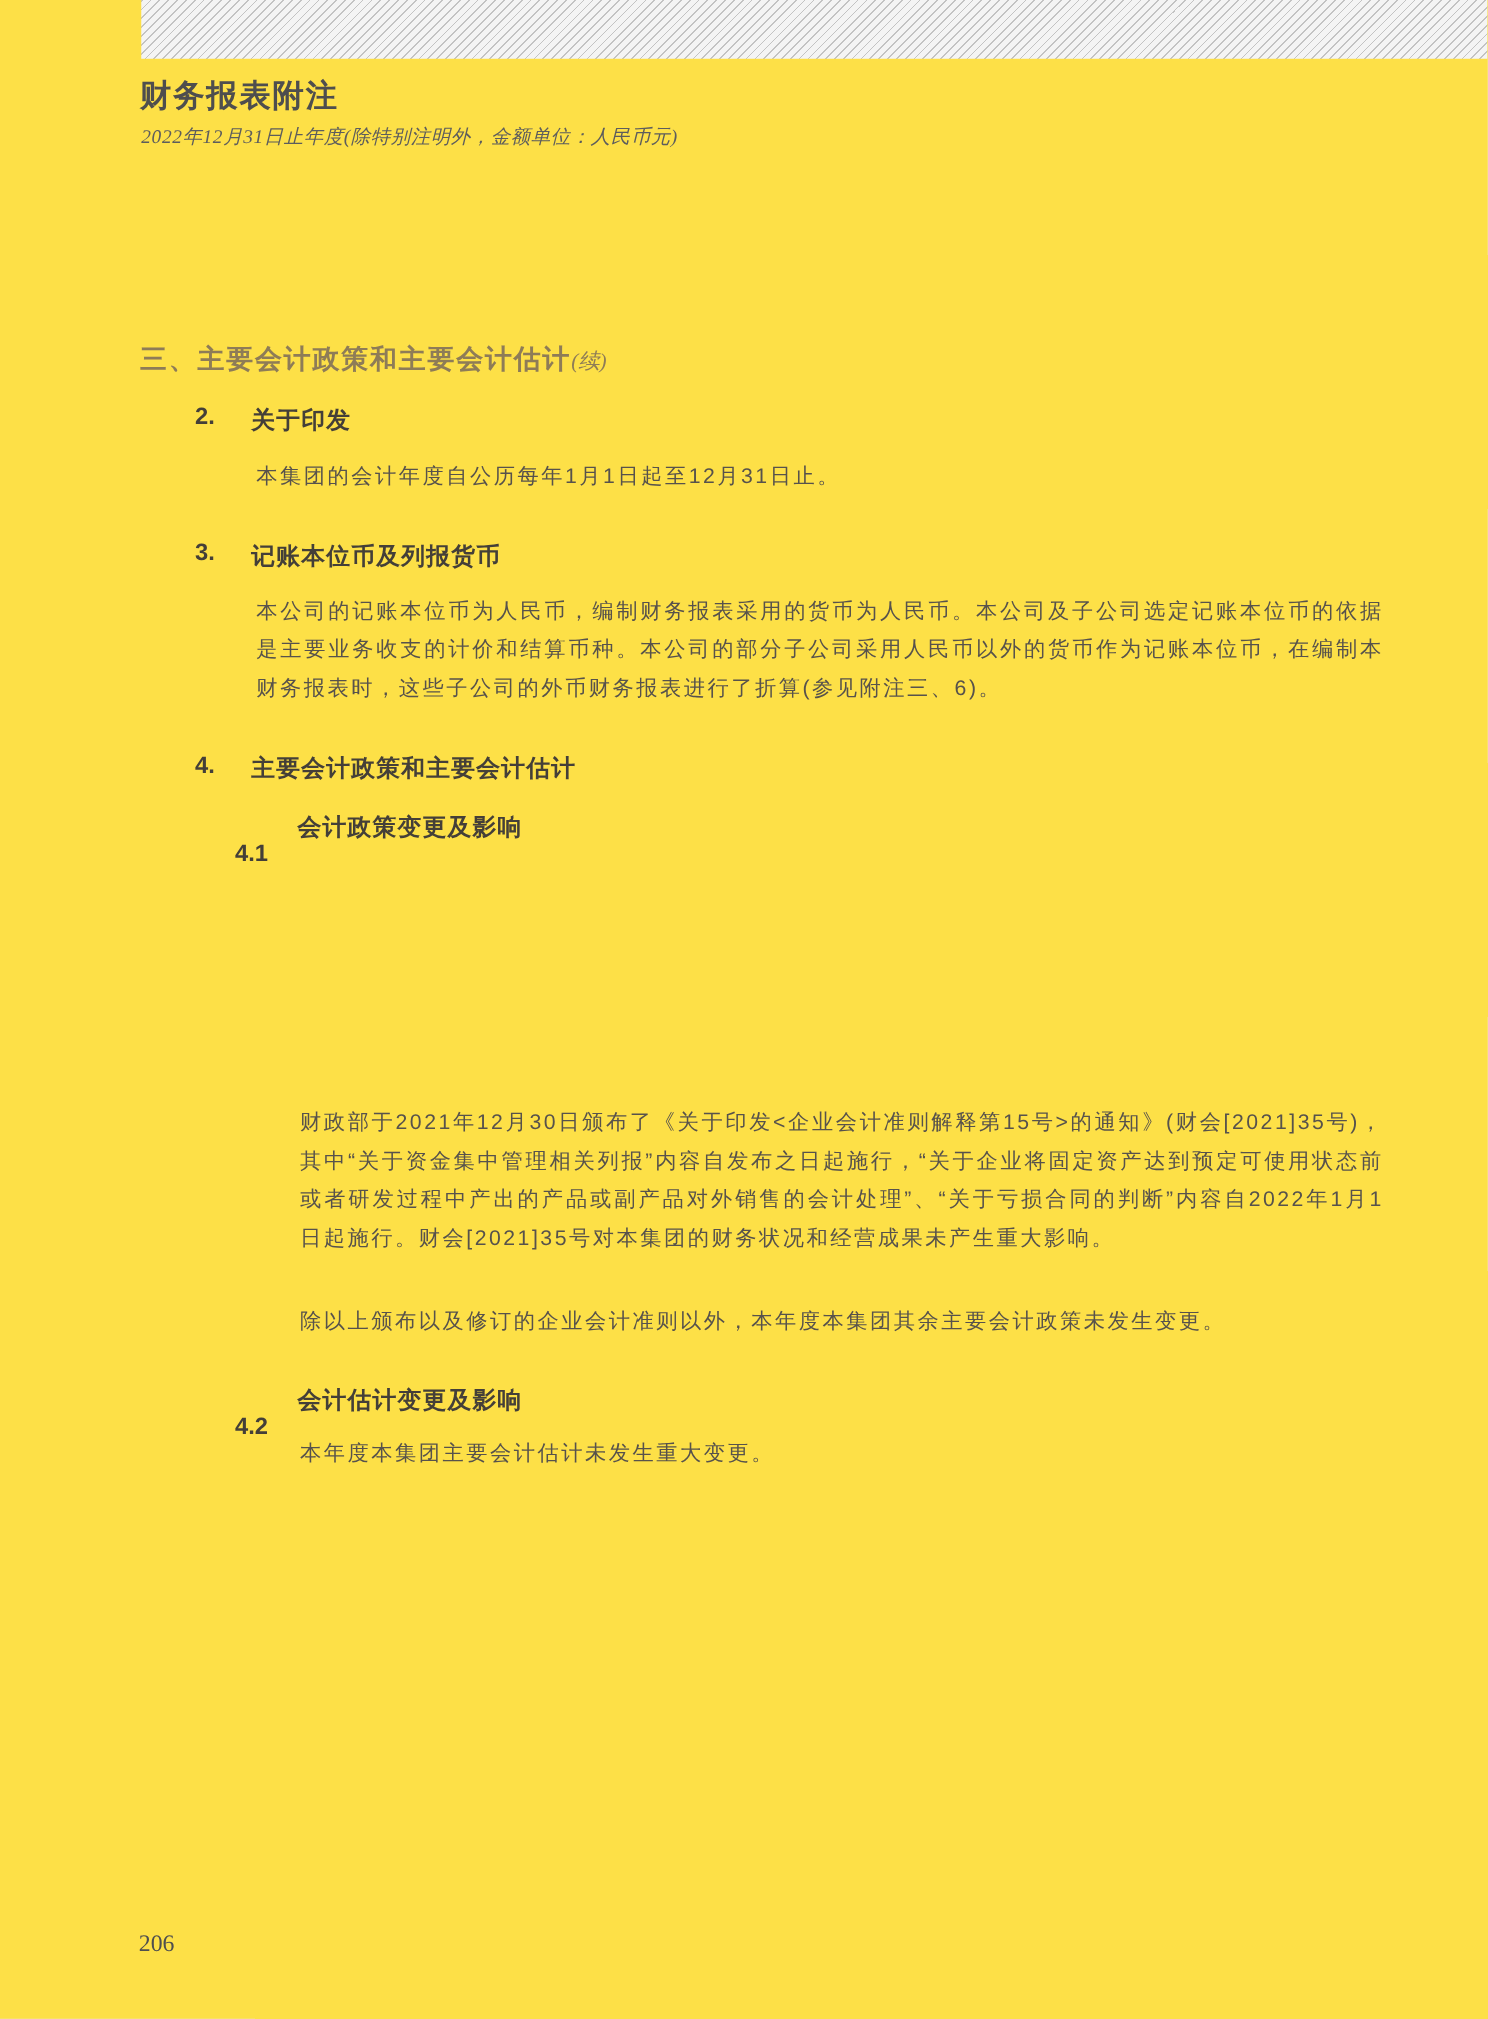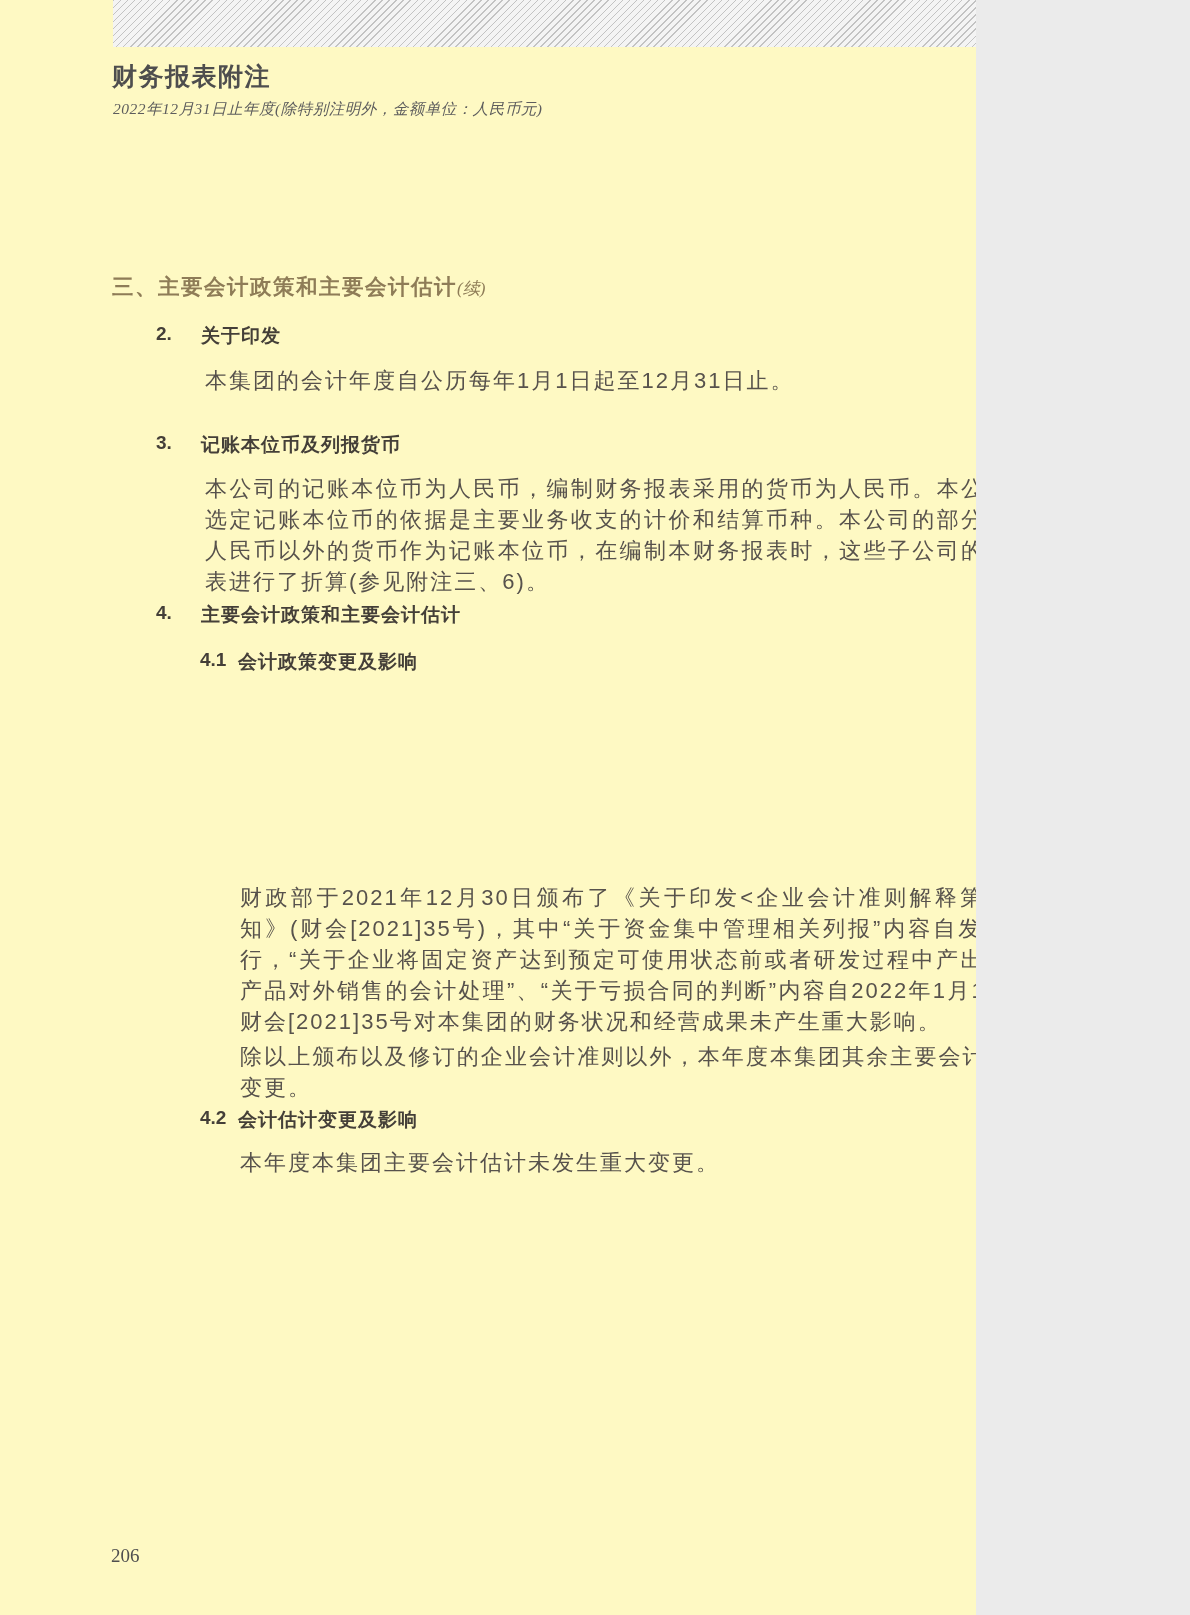--- a/index.html
+++ b/index.html
@@ -1,20 +1,20 @@
 <!DOCTYPE html>
 <html lang="zh"><head>
 <meta charset="utf-8">
 <style>
   html,body{margin:0;padding:0;}
   body{background:#ebebeb;font-family:"Liberation Sans",sans-serif;}
   .page{
     position:relative;
-    width:976px;height:1615px;
-    background:#fef9c3;
+    width:1190px;height:1615px;
+    background:#fde047;
     overflow:hidden;
   }
   
   .hatch{
     position:absolute;top:0;left:113px;right:0;height:47px;
     background:repeating-linear-gradient(135deg,#c3c3c3 0,#c3c3c3 1px,#f4f4f4 1px,#f4f4f4 5px);
   }
   
   .doc-title{
     position:absolute;top:60px;left:112px;margin:0;
@@ -38,26 +38,26 @@
   
   .item-head{position:absolute;left:0;width:1190px;}
   .item-head .num{
     position:absolute;font-size:19px;font-weight:700;color:#443f38;
   }
   .item-head .txt{
     position:absolute;font-size:19px;font-weight:700;color:#443f38;letter-spacing:1px;
   }
   .lvl1 .num{left:156px;}
   .lvl1 .txt{left:201px;}
-  .lvl2 .num{left:200px;}
+  .lvl2 .num{left:188px;margin-top:24px;}
   .lvl2 .txt{left:238px;}
   
   .para{
     position:absolute;
-    font-size:22px;line-height:31px;color:#57524c;
+    font-size:17px;line-height:31px;color:#57524c;
     letter-spacing:2px;text-align:justify;
   }
   .indent-a{left:205px;width:902px;}
   .indent-b{left:240px;width:867px;}
   
   .page-num{
     position:absolute;top:1526px;left:111px;
     font-family:"Liberation Serif",serif;
     font-size:19px;color:#4f4f4f;margin-top:19px;
   }

